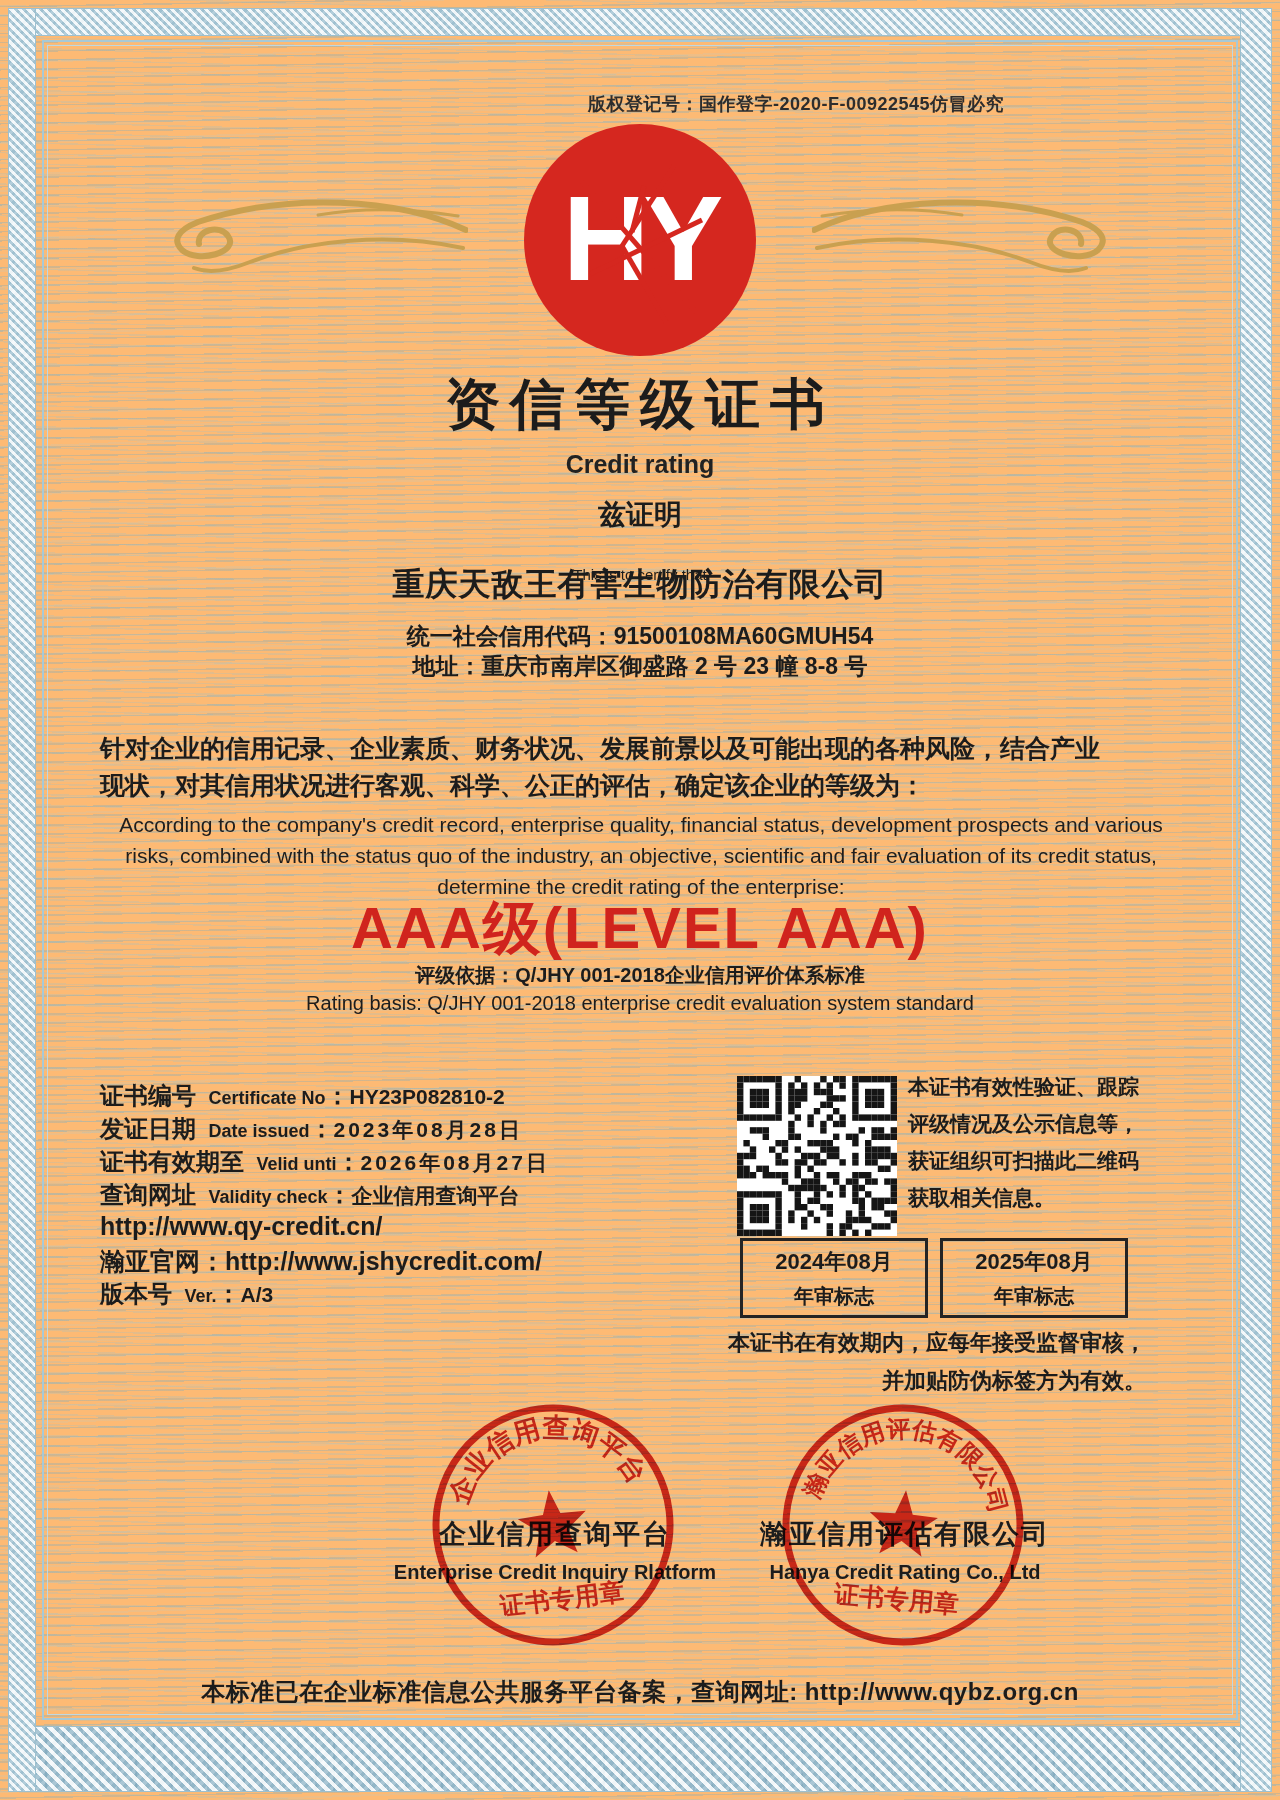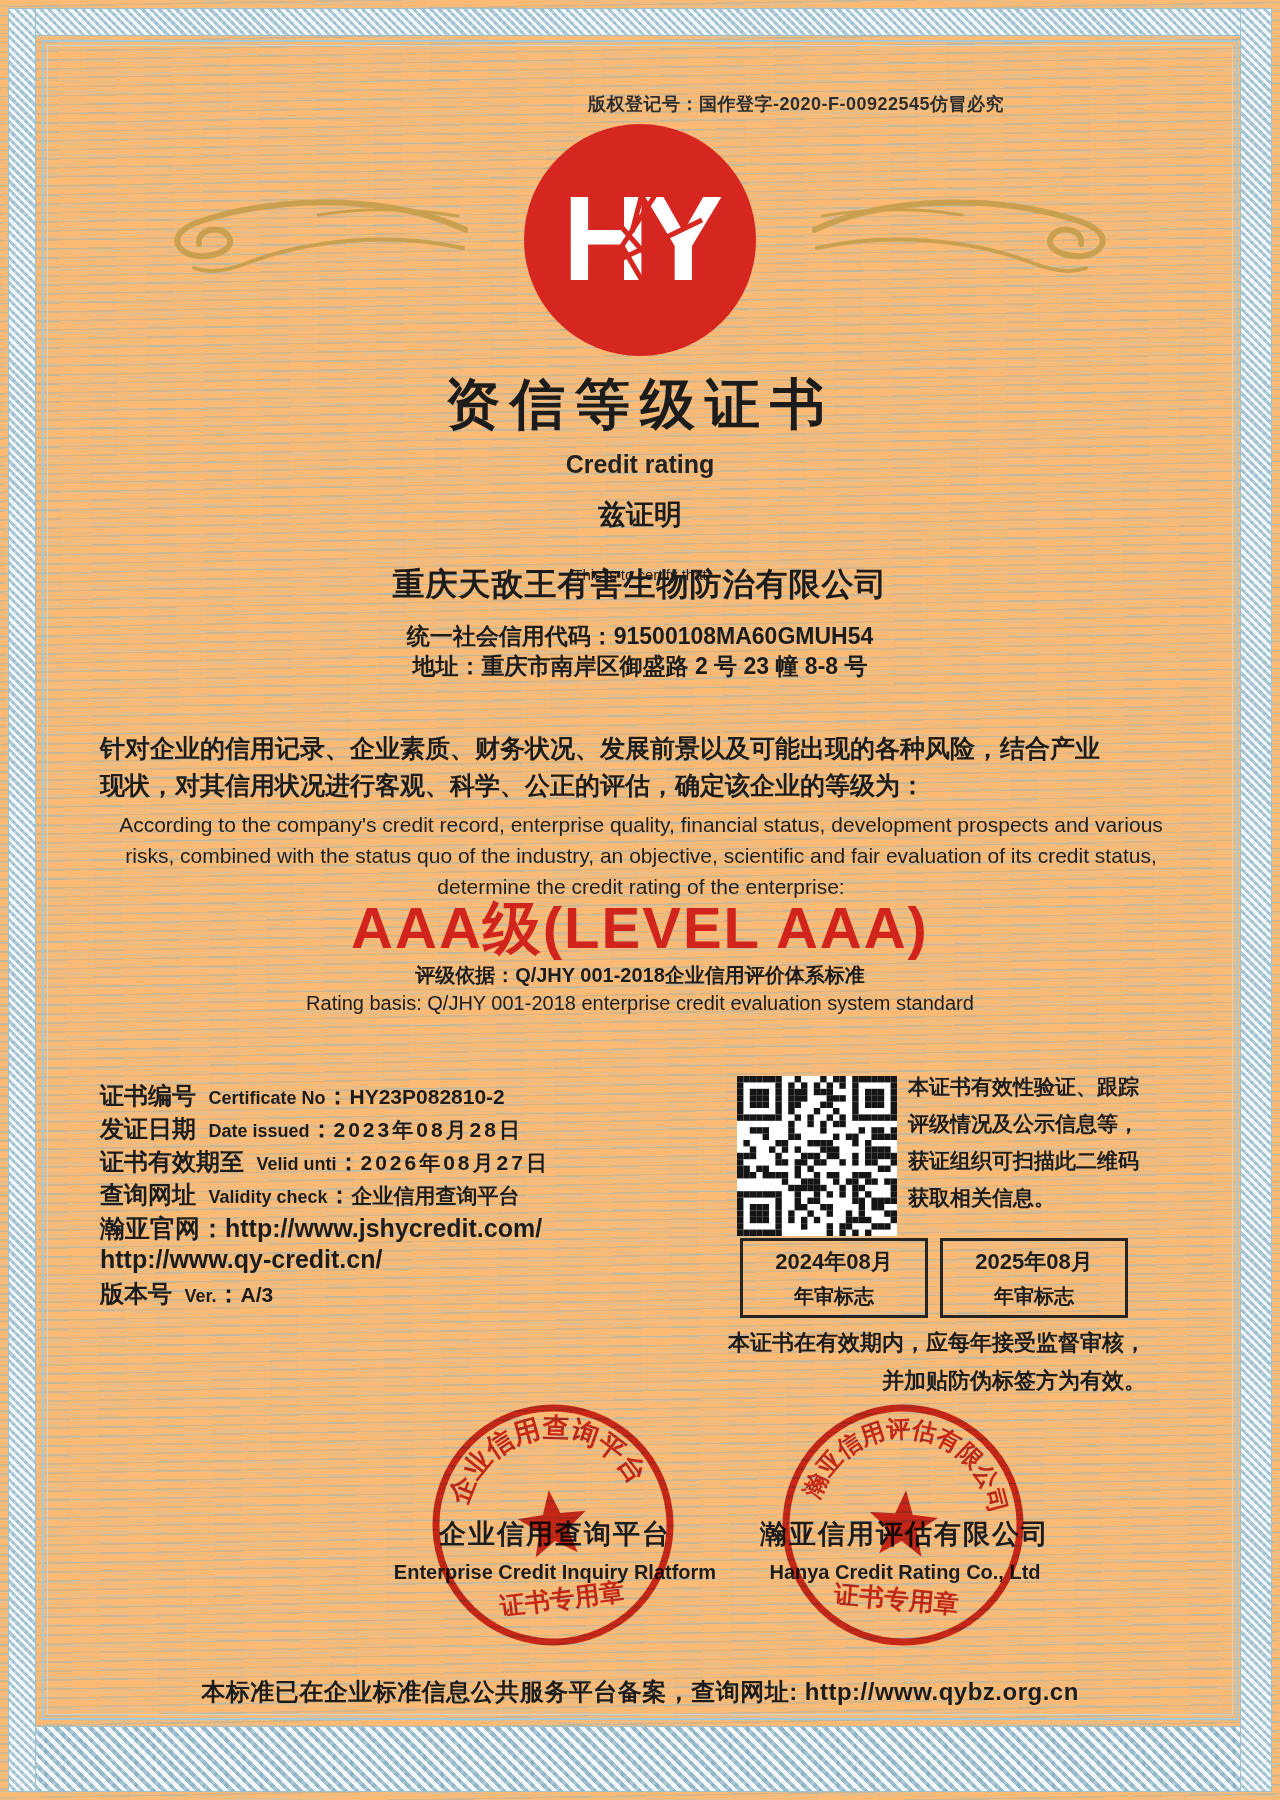--- a/index.html
+++ b/index.html
@@ -160,22 +160,22 @@
       <span class="dl-en">Date issued</span><span class="dl-sep">：</span><span class="dl-val spaced">2023年08月28日</span>
     </div>
     <div class="detail-line">
       <span class="dl-cn">证书有效期至</span>
       <span class="dl-en">Velid unti</span><span class="dl-sep">：</span><span class="dl-val spaced">2026年08月27日</span>
     </div>
     <div class="detail-line">
       <span class="dl-cn">查询网址</span>
       <span class="dl-en">Validity check</span><span class="dl-sep">：</span><span class="dl-val">企业信用查询平台</span>
     </div>
+    <div class="detail-line dl-url">http://www.qy-credit.cn/</div>
     <div class="detail-line dl-url">瀚亚官网：http://www.jshycredit.com/</div>
-    <div class="detail-line dl-url">http://www.qy-credit.cn/</div>
     <div class="detail-line">
       <span class="dl-cn">版本号</span>
       <span class="dl-en">Ver.</span><span class="dl-sep">：</span><span class="dl-val">A/3</span>
     </div>
   </div>
 
   <div class="abs qr">
     <svg id="qr-svg" width="160" height="160" viewBox="0 0 160 160">
         <rect width="160" height="160" fill="#ffffff"></rect>
         <rect x="0.0" y="0.0" width="6.4" height="6.4" fill="#151515"></rect>

